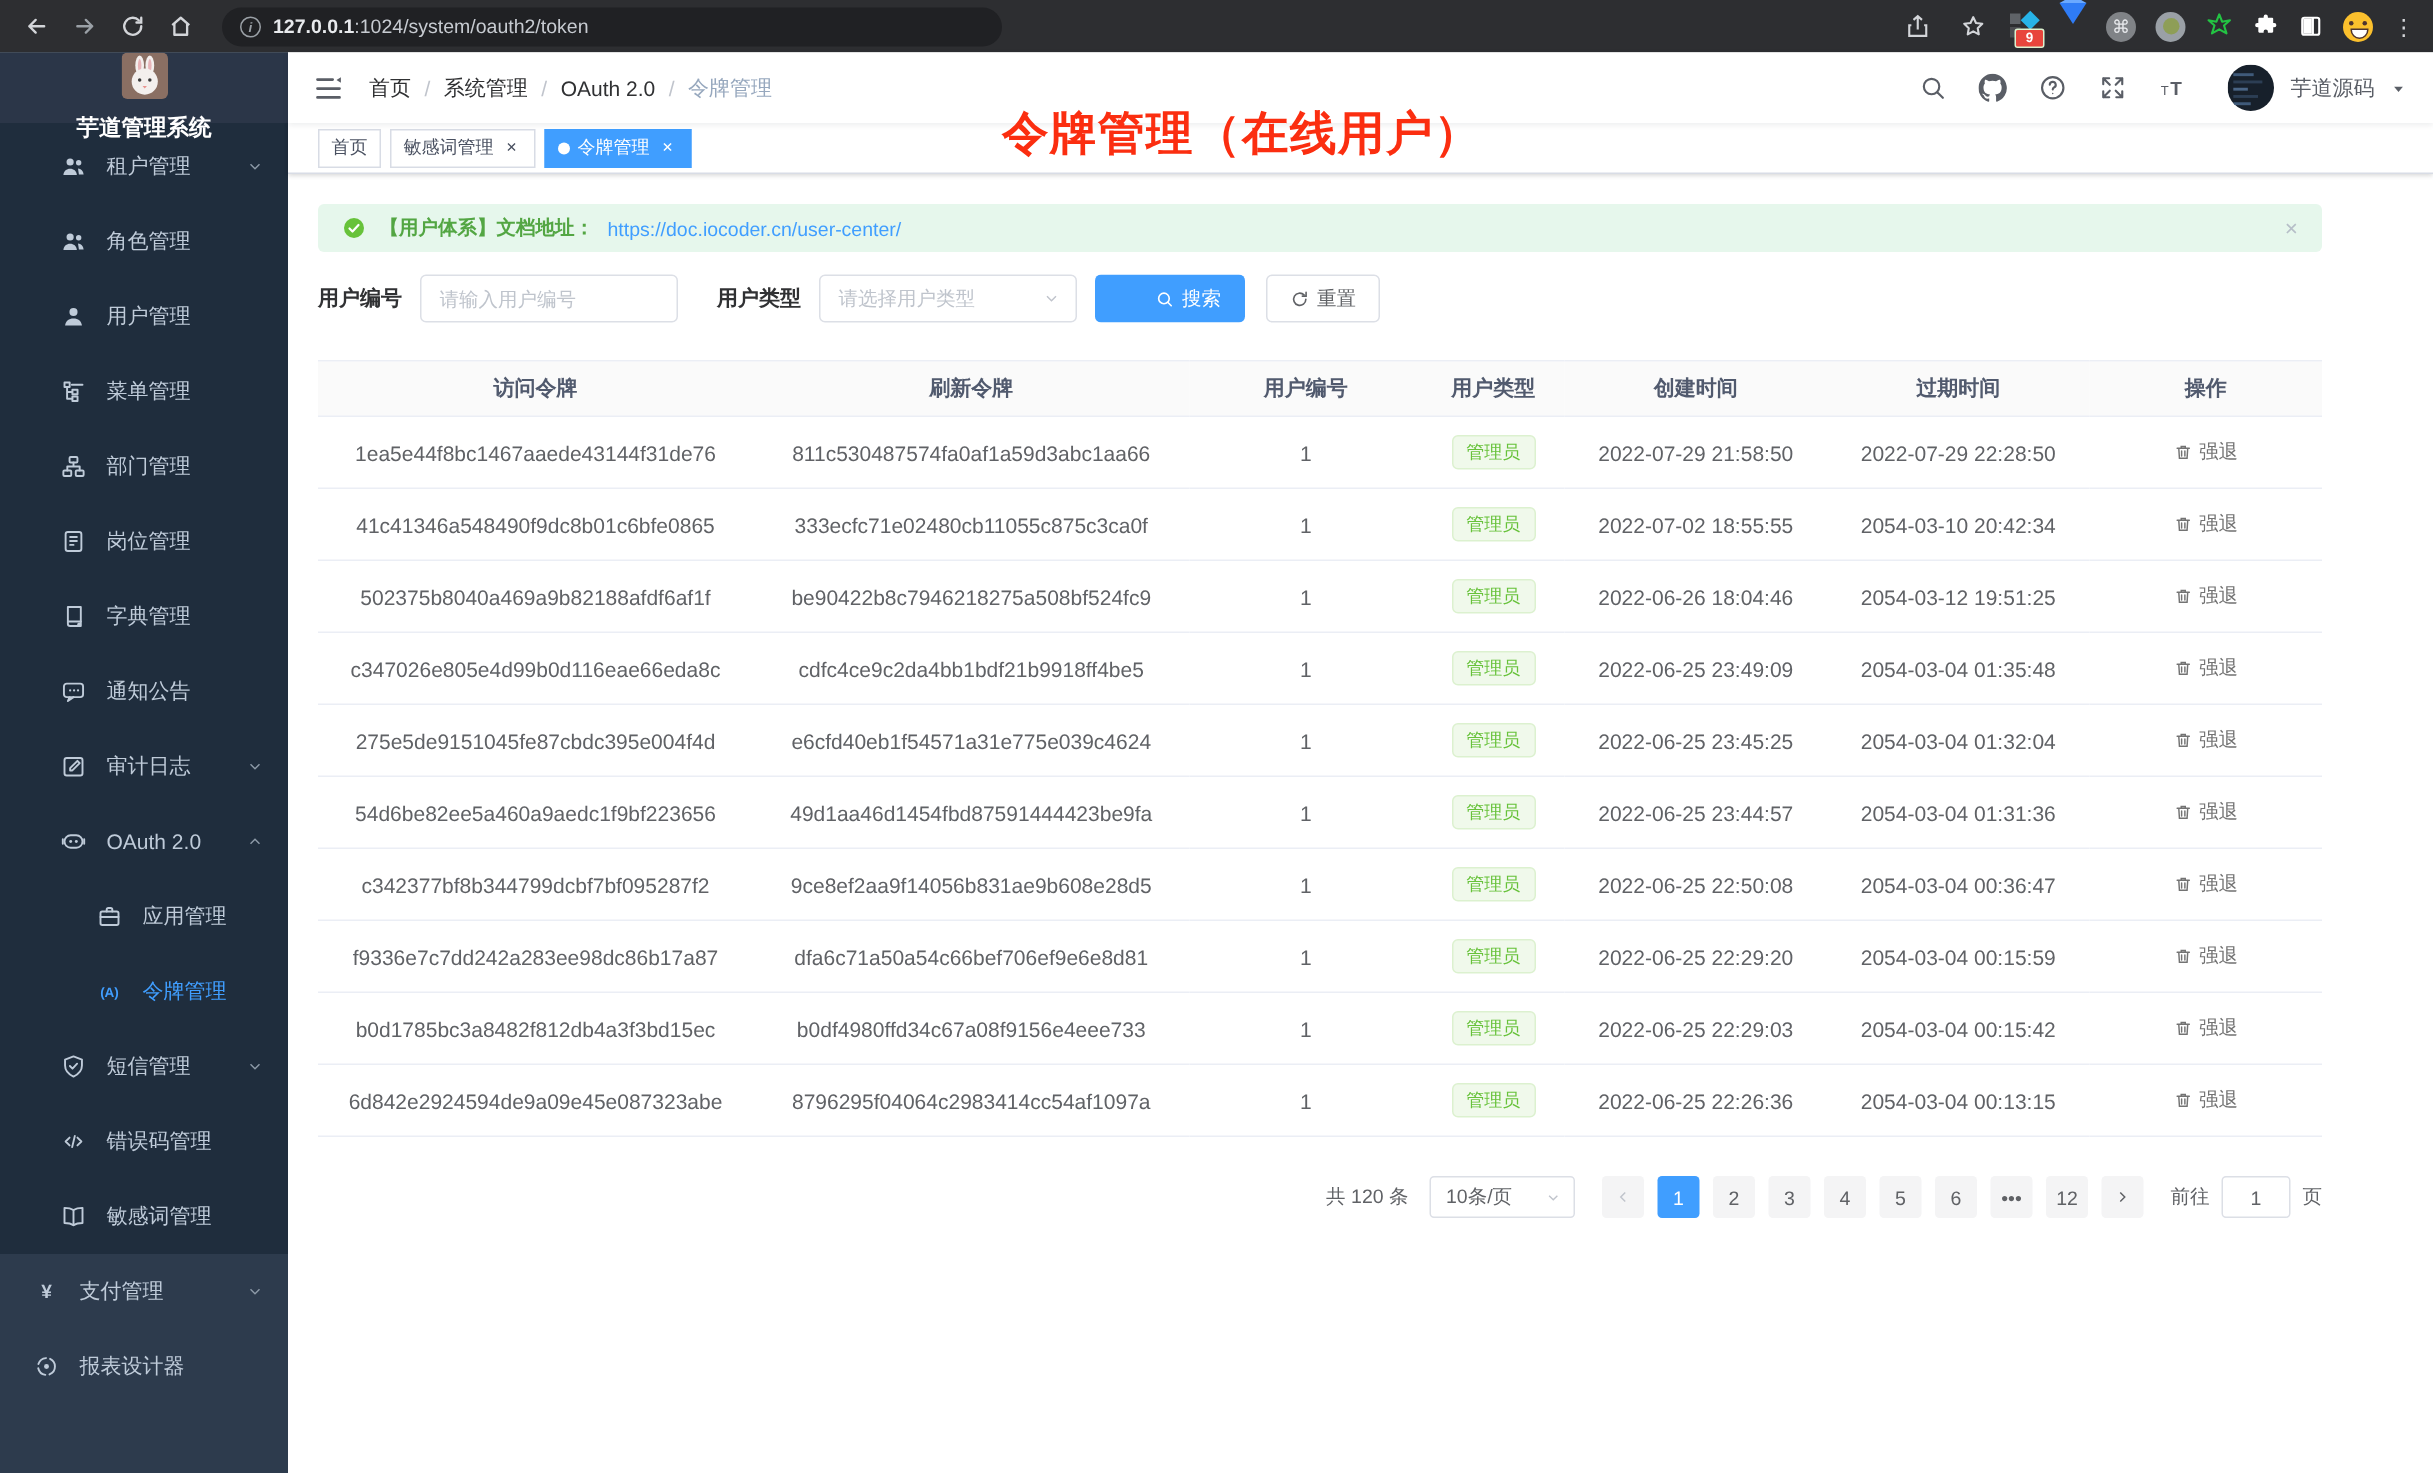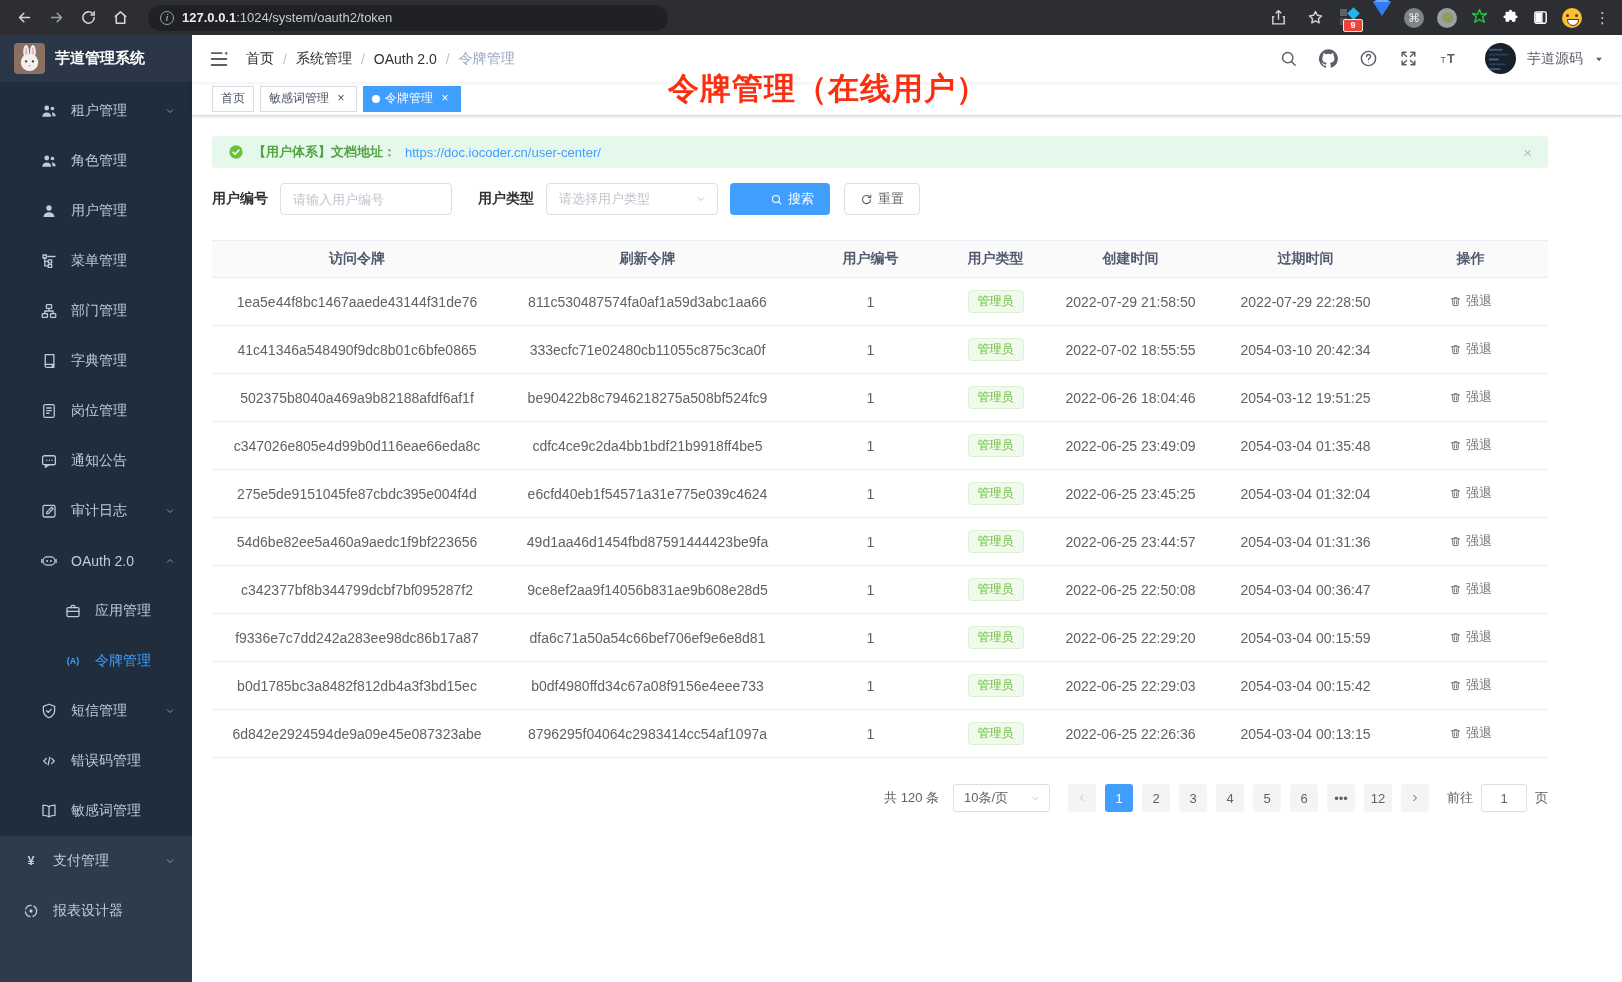--- a/index.html
+++ b/index.html
@@ -34,21 +34,21 @@
   .emoji { width: 20px; height: 20px; border-radius: 50%; background: #fbc02d; position: relative; }
   .emoji:before { content: ""; position: absolute; left: 4px; top: 6px; width: 3px; height: 3px; border-radius: 50%; background: #4e342e; box-shadow: 9px 0 0 #4e342e; }
   .emoji:after { content: ""; position: absolute; left: 5px; top: 11px; width: 10px; height: 5px; border-radius: 0 0 10px 10px; background: #fff; border: 1px solid #4e342e; }
   .vdots { color: #d3d5d9; font-size: 15px; letter-spacing: 0; cursor: pointer; }
 
   
   .app { display: flex; height: 947px; }
 
   
   .sidebar { width: 192px; flex-shrink: 0; background: #1f2d3d; display: flex; flex-direction: column; }
-  .logo-bar { height: 47px; background: #2b3648; display: flex; align-items: center; gap: 10px; padding: 0 14px; flex-shrink: 0; }
+  .logo-bar { height: 47px; background: #2b3648; display: flex; align-items: center; gap: 10px; padding: 0 14px; flex-shrink: 0; flex-direction: column; }
   .logo-img { width: 31px; height: 31px; border-radius: 4px; overflow: hidden; flex-shrink: 0; }
   .logo-title { color: #fff; font-weight: bold; font-size: 15px; white-space: nowrap; }
   .menu { flex: 1; padding-top: 4px; display: flex; flex-direction: column; }
   .menu-item { height: 50px; display: flex; align-items: center; padding: 0 16px 0 40px; color: #bfcbd9; font-size: 14px; cursor: pointer; }
   .menu-item.child { padding-left: 64px; }
   .menu-item.bottom-section { padding-left: 22px; background: #2d3b4d; }
   .menu-item.active { color: #409eff; }
   .mi-icon { width: 18px; height: 18px; margin-right: 13px; flex-shrink: 0; }
   .mi-icon svg { width: 18px; height: 18px; fill: none; stroke: currentColor; stroke-width: 1.7; stroke-linecap: round; stroke-linejoin: round; }
   .mi-chevron { margin-left: auto; color: #8a97a5; }
@@ -272,35 +272,35 @@
               <rect x="3" y="15.5" width="7" height="5" rx="1"></rect>
               <rect x="14" y="15.5" width="7" height="5" rx="1"></rect>
               <path d="M12 8.5V12M6.5 15.5V12h11v3.5"></path>
             </svg>
           </span>
           <span class="mi-label">部门管理</span>
         </div>
         <div class="menu-item">
           <span class="mi-icon">
             <svg viewBox="0 0 24 24">
+              <rect x="5" y="3.5" width="14" height="17" rx="2"></rect>
+              <path d="M9 8h6M9 11.5h6M9 15h3"></path>
+            </svg>
+          </span>
+          <span class="mi-label">岗位管理</span>
+        </div>
+        <div class="menu-item">
+          <span class="mi-icon">
+            <svg viewBox="0 0 24 24">
               <path d="M7 3.5h11.5v17H9a2 2 0 01-2-2z"></path>
               <path d="M7 16.5h11.5"></path>
               <circle cx="17" cy="19" r="1.7" fill="currentColor" stroke="none"></circle>
             </svg>
           </span>
           <span class="mi-label">字典管理</span>
-        </div>
-        <div class="menu-item">
-          <span class="mi-icon">
-            <svg viewBox="0 0 24 24">
-              <rect x="5" y="3.5" width="14" height="17" rx="2"></rect>
-              <path d="M9 8h6M9 11.5h6M9 15h3"></path>
-            </svg>
-          </span>
-          <span class="mi-label">岗位管理</span>
         </div>
         <div class="menu-item">
           <span class="mi-icon">
             <svg viewBox="0 0 24 24">
               <rect x="3.5" y="5" width="17" height="12" rx="2.5"></rect>
               <path d="M8.5 17l-1.5 3.5 5-3.5"></path>
               <circle cx="9" cy="11" r="1" fill="currentColor" stroke="none"></circle>
               <circle cx="12.5" cy="11" r="1" fill="currentColor" stroke="none"></circle>
               <circle cx="16" cy="11" r="1" fill="currentColor" stroke="none"></circle>
             </svg>

